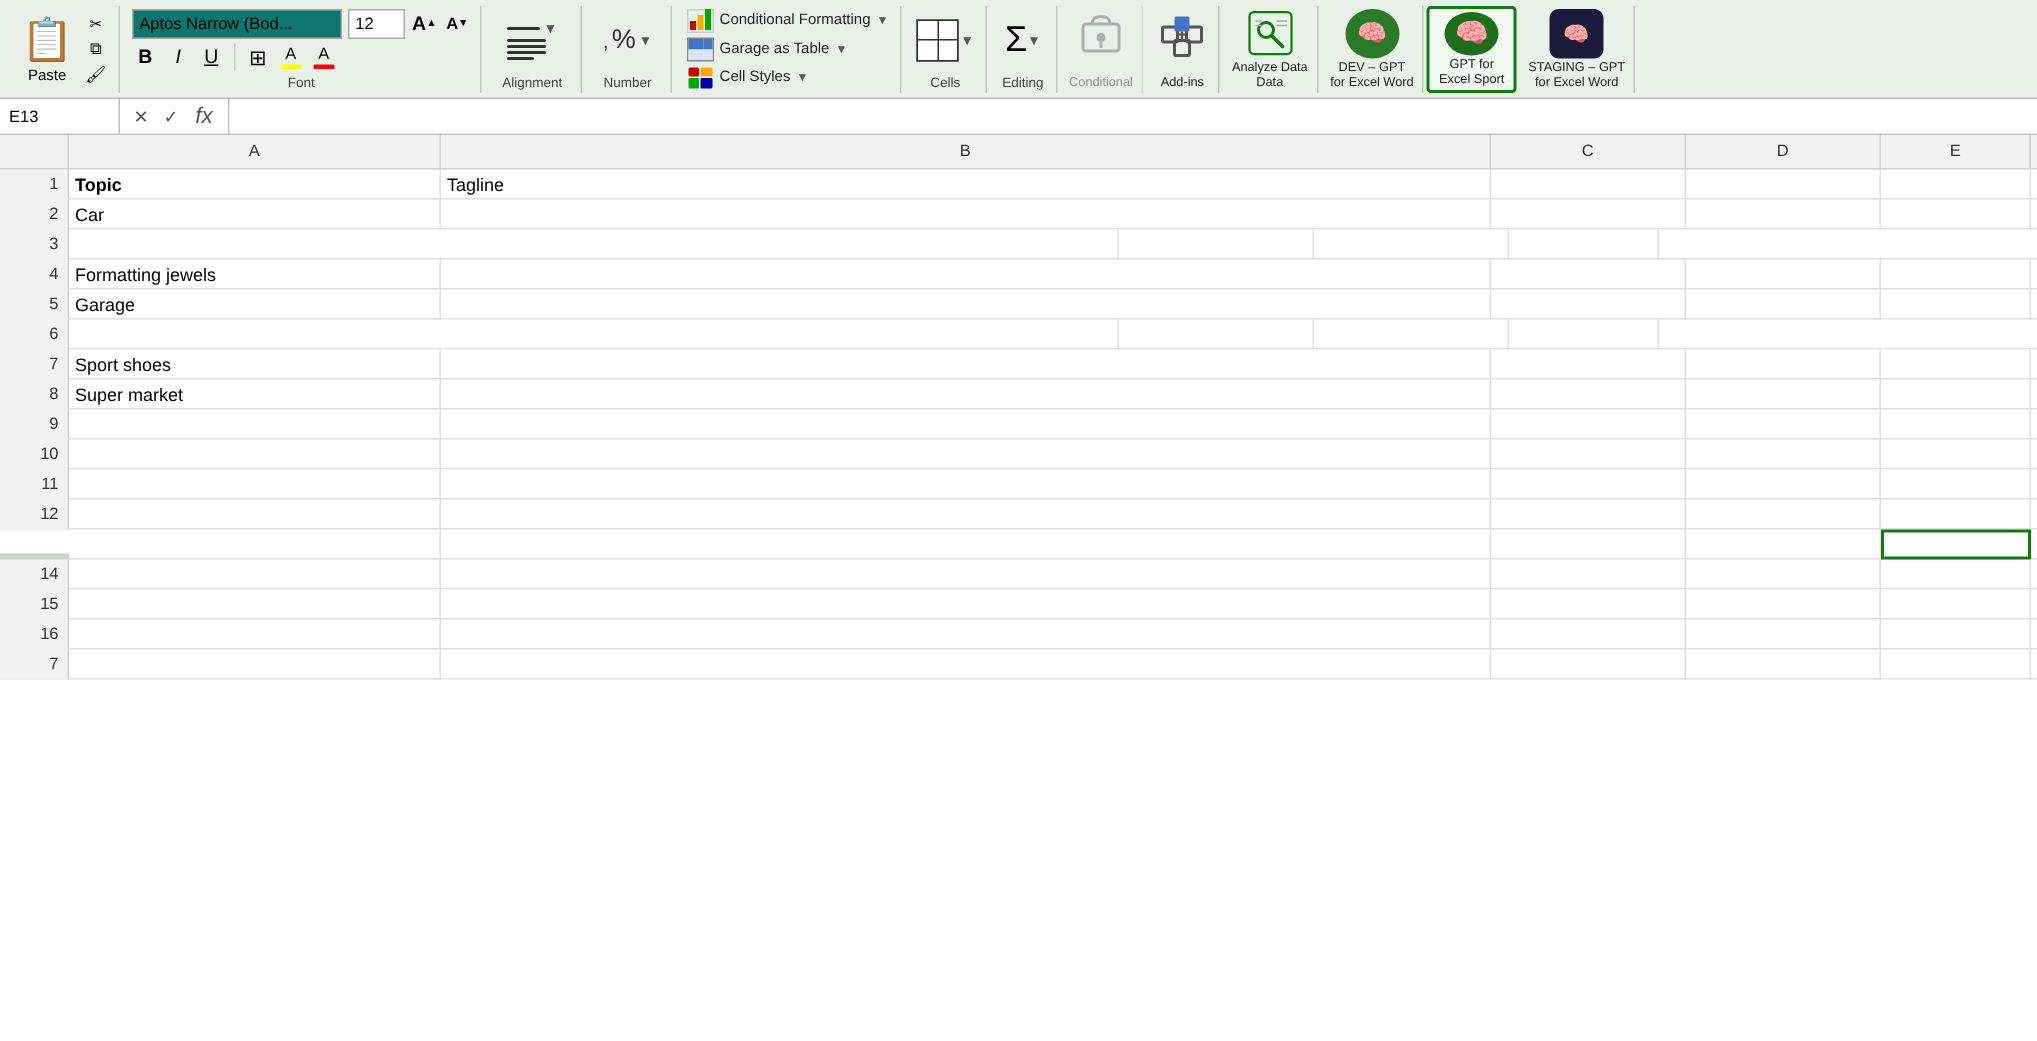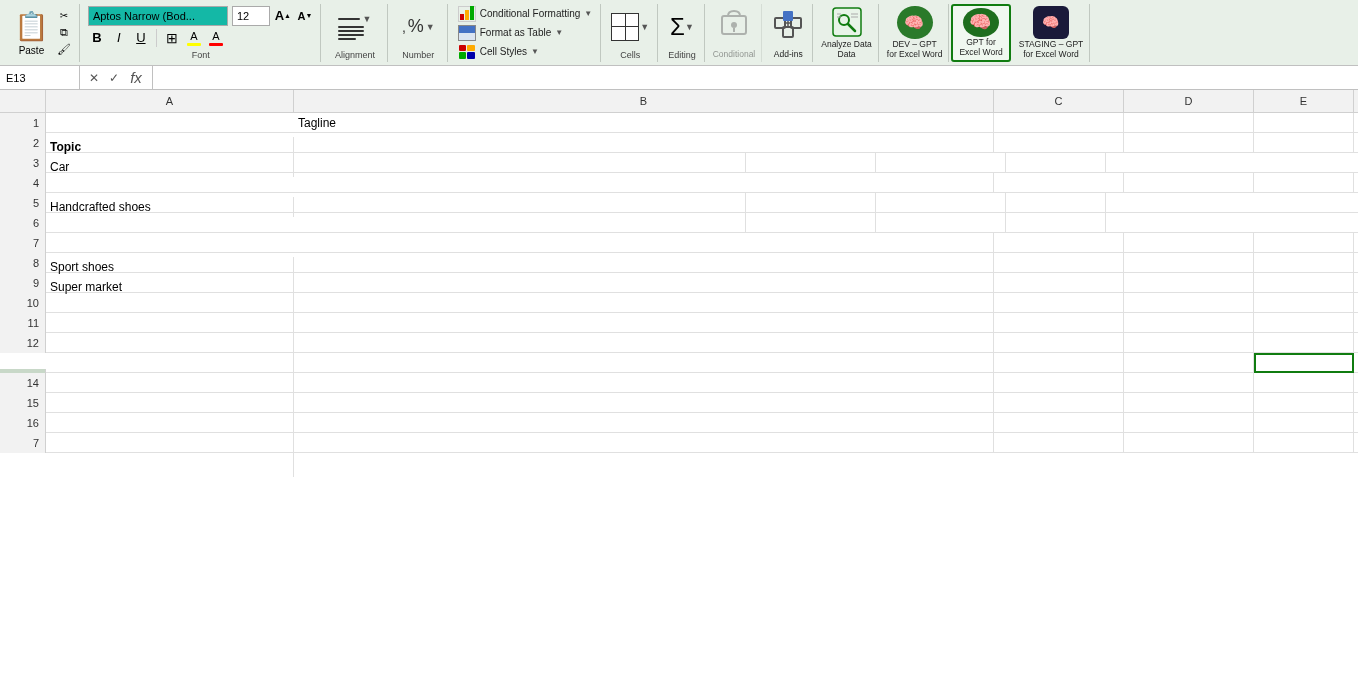--- a/index.html
+++ b/index.html
@@ -86,21 +86,21 @@
       display: flex;
       align-items: center;
       gap: 4px;
     }
     .font-name-box {
       width: 140px;
       height: 20px;
       border: 1px solid #aaa;
       font-size: 11px;
       padding: 1px 4px;
-      background: #14b8a6;
+      background: #0f766e;
     }
     .font-size-box {
       width: 38px;
       height: 20px;
       border: 1px solid #aaa;
       font-size: 11px;
       padding: 1px 4px;
       background: white;
     }
     .icon-btn-sm {
@@ -355,21 +355,21 @@
       border-right: 1px solid #e0e0e0;
       height: 20px;
       display: flex;
       align-items: center;
       padding: 0 4px;
       font-size: 12px;
       color: #000;
       overflow: hidden;
       white-space: nowrap;
     }
-    .cell-A { width: 248px; min-width: 248px; margin-top: 24px; }
+    .cell-A { width: 248px; min-width: 248px; }
     .cell-B { width: 700px; min-width: 700px; }
     .cell-C { width: 130px; min-width: 130px; }
     .cell-D { width: 130px; min-width: 130px; }
     .cell-E { width: 100px; min-width: 100px; }
     .cell-bold { font-weight: bold; }
 
     
     .row-selected .row-num { background: #c8d8c8; margin-top: 16px; }
 
     
@@ -493,21 +493,21 @@
       </div>
       <div class="styles-row">
         <div style="width:18px;height:16px;display:grid;grid-template-columns:1fr 1fr 1fr;grid-template-rows:1fr 1fr;gap:0;border:1px solid #888;">
           <div style="background:#4472c4;"></div>
             <div style="background:#4472c4;"></div>
             <div style="background:#4472c4;"></div>
           <div style="background:#dbe5f1;"></div>
             <div style="background:#dbe5f1;"></div>
             <div style="background:#dbe5f1;"></div>
         </div>
-        <span class="ribbon-btn-text">Format as Table</span>
+        <span class="ribbon-btn-text">Garage as Table</span>
         <span class="dropdown-arrow">▼</span>
       </div>
       <div class="styles-row">
         <div style="width:18px;height:16px;display:grid;grid-template-columns:1fr 1fr;grid-template-rows:1fr 1fr;gap:1px;padding:1px;">
           <div style="background:#c00;border-radius:1px;"></div>
           <div style="background:#fa0;border-radius:1px;"></div>
           <div style="background:#0a0;border-radius:1px;"></div>
           <div style="background:#00a;border-radius:1px;"></div>
         </div>
         <span class="ribbon-btn-text">Cell Styles</span>
@@ -589,21 +589,21 @@
         <span>for Excel Word</span>
       </div>
     </div>
 
     <div class="addon-group" style="border:2px solid #107c10;border-radius:3px;background:#f0f8f0;">
       <div class="gpt-icon" style="background:#1e6e1e;">
         🧠
       </div>
       <div class="addon-label">
         <span>GPT for</span><br>
-        <span>Excel Word</span>
+        <span>Excel Sport</span>
       </div>
     </div>
 
     <div class="addon-group">
       <div class="staging-icon">
         🧠
       </div>
       <div class="addon-label">
         <span>STAGING – GPT</span><br>
         <span>for Excel Word</span>
@@ -671,28 +671,29 @@
       </div>
       <div class="sheet-row">
         <div class="row-num">3</div>
         <div class="sheet-cell cell-B"></div>
         <div class="sheet-cell cell-C"></div>
         <div class="sheet-cell cell-D"></div>
         <div class="sheet-cell cell-E"></div>
       </div>
       <div class="sheet-row">
         <div class="row-num">4</div>
-        <div class="sheet-cell cell-A">Handcrafted shoes</div>
+        <div class="sheet-cell cell-A">Formatting jewels</div>
         <div class="sheet-cell cell-B"></div>
         <div class="sheet-cell cell-C"></div>
         <div class="sheet-cell cell-D"></div>
         <div class="sheet-cell cell-E"></div>
       </div>
       <div class="sheet-row">
         <div class="row-num">5</div>
+        <div class="sheet-cell cell-A">Garage</div>
         <div class="sheet-cell cell-B"></div>
         <div class="sheet-cell cell-C"></div>
         <div class="sheet-cell cell-D"></div>
         <div class="sheet-cell cell-E"></div>
       </div>
       <div class="sheet-row">
         <div class="row-num">6</div>
         <div class="sheet-cell cell-B"></div>
         <div class="sheet-cell cell-C"></div>
         <div class="sheet-cell cell-D"></div>

